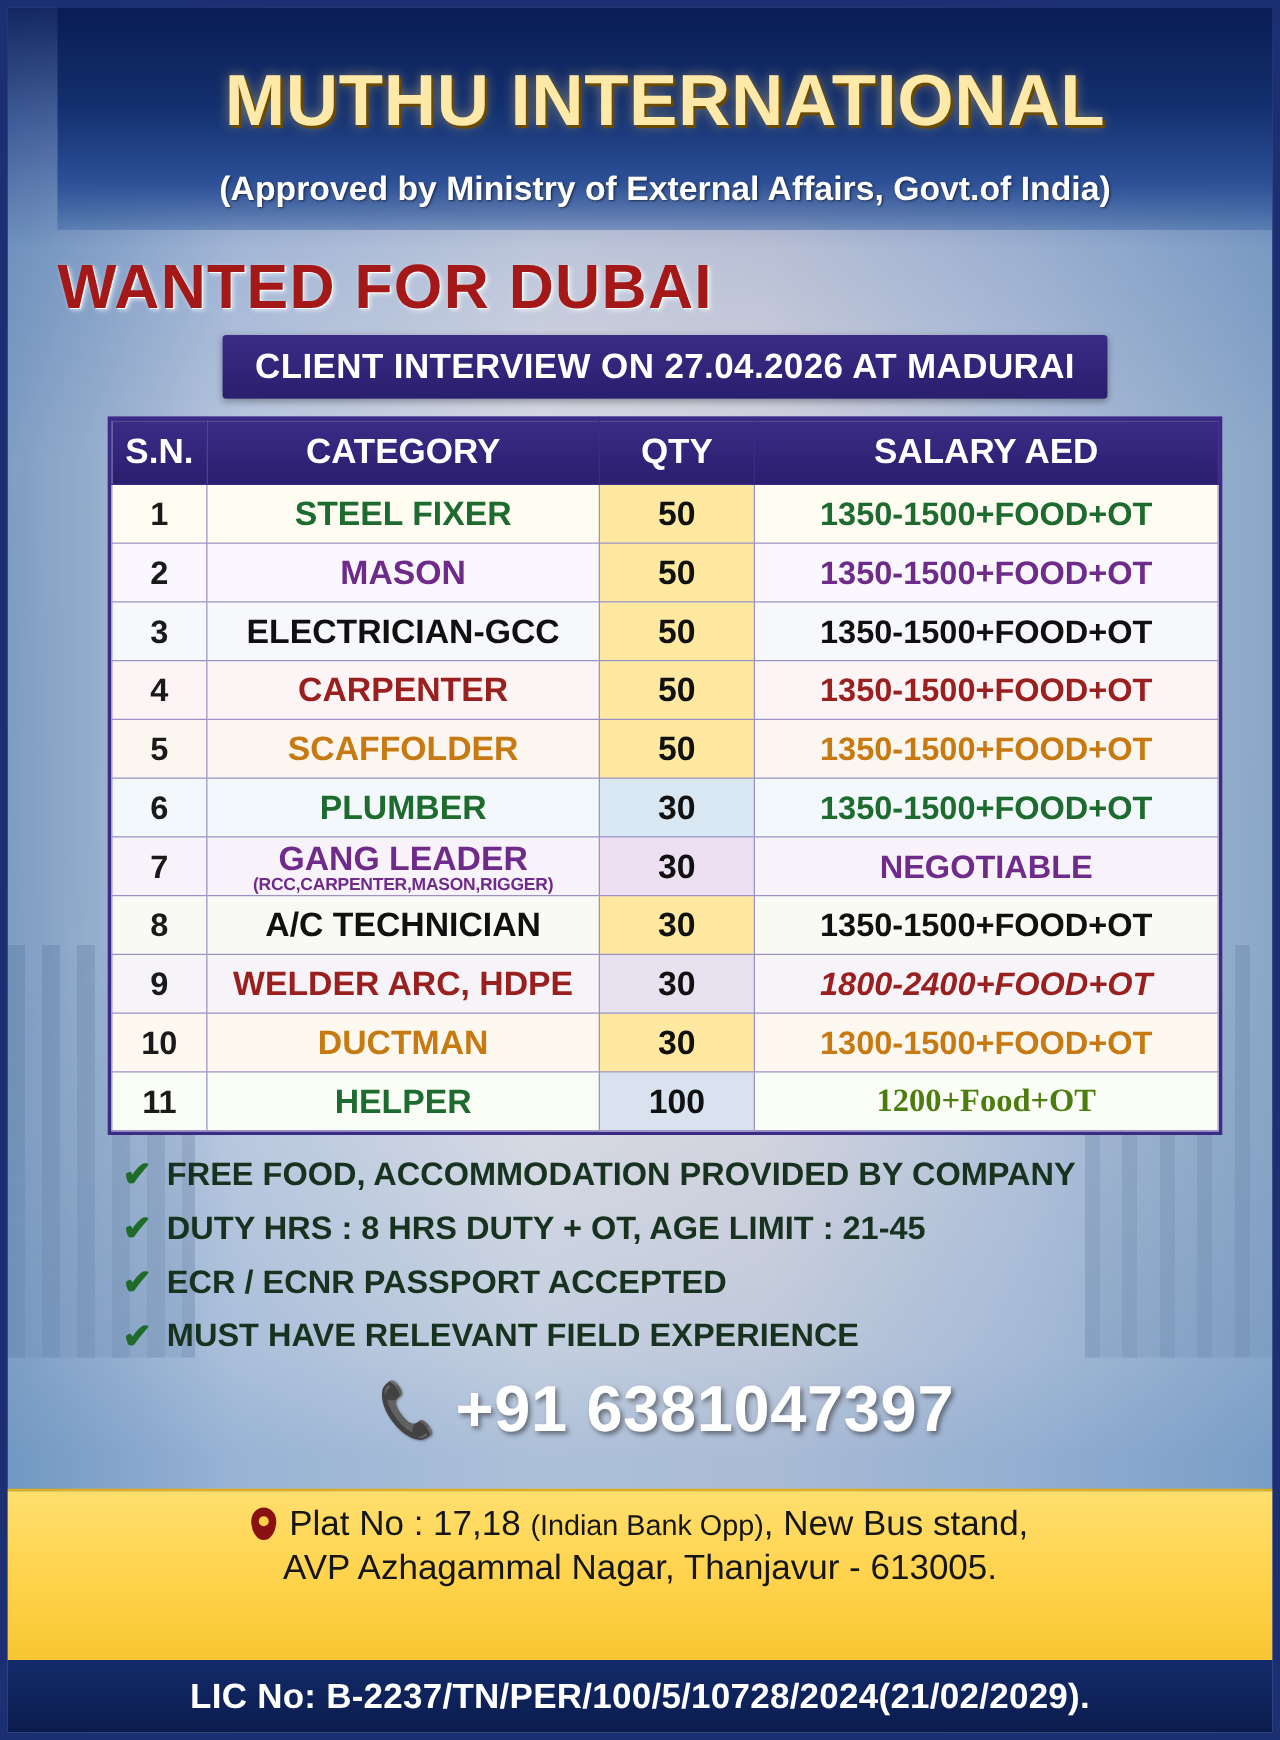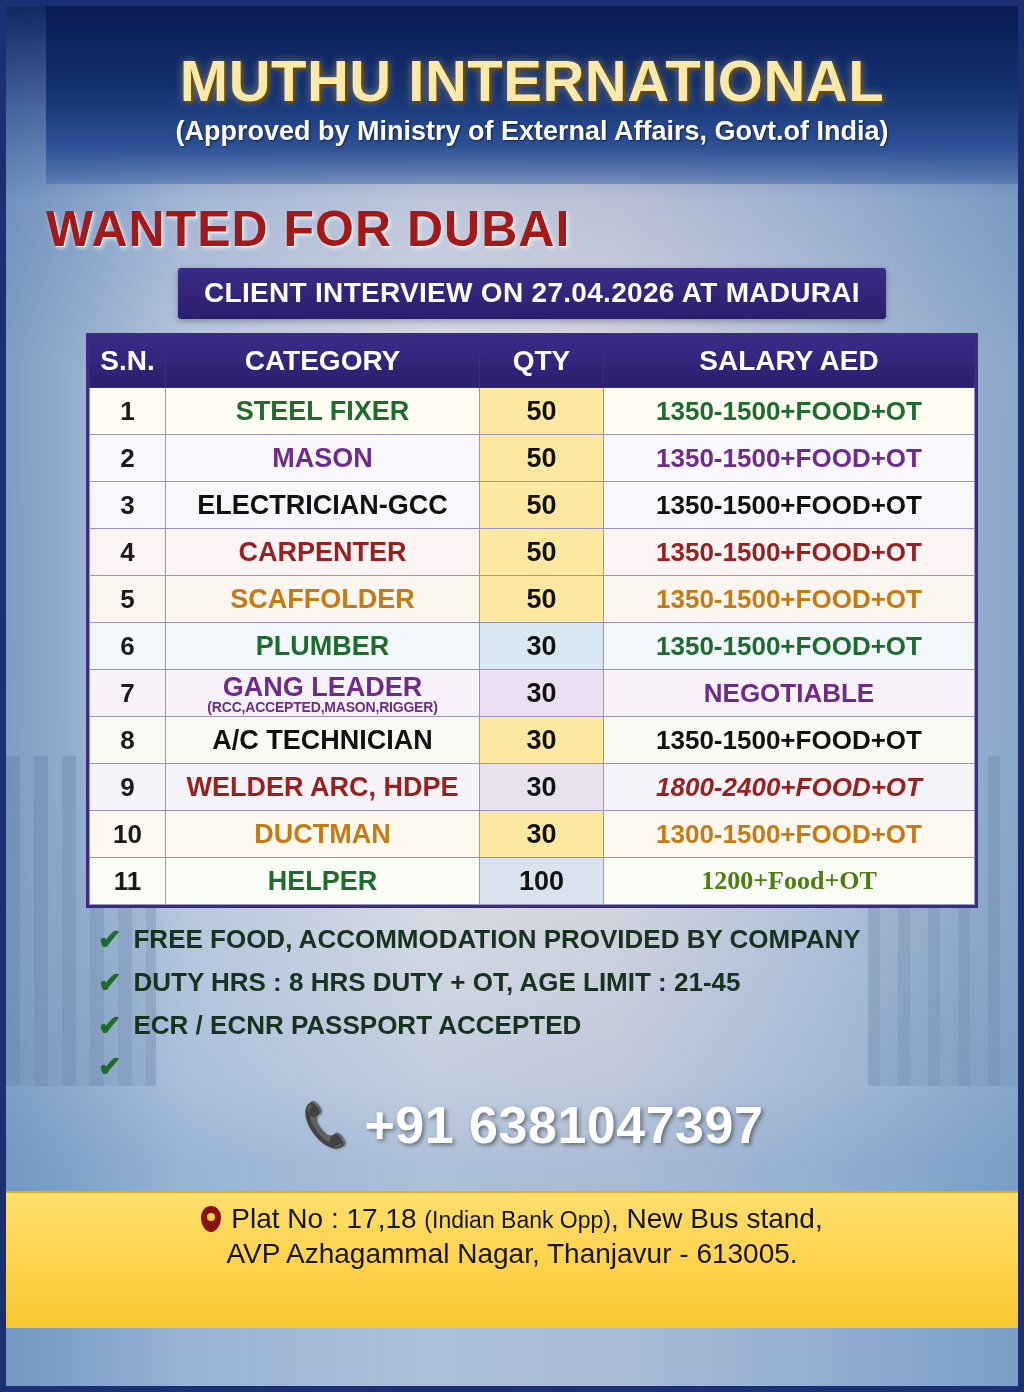--- a/index.html
+++ b/index.html
@@ -56,21 +56,21 @@
   }
   .company {
     font-size: 58px;
     font-weight: bold;
     letter-spacing: 0.5px;
     color: #ffe9a8;
     text-shadow: 2px 2px 0 #6a4a00, 0 0 10px rgba(255,220,120,0.45);
     line-height: 1;
   }
   .approved {
-    margin-top: 6px;
+    margin-top: 26px;
     font-size: 27px;
     font-weight: bold;
     color: #ffffff;
     text-shadow: 1px 1px 2px rgba(0,0,0,0.55);
   }
   .wanted {
     position: relative;
     margin-top: 16px;
     font-size: 50px;
     font-weight: bold;
@@ -324,21 +324,21 @@
             <td class="sal" style="color: rgb(200, 122, 18);">1350-1500+FOOD+OT</td>
           </tr>
           <tr style="background: rgb(242, 248, 251);">
             <td class="sn">6</td>
             <td class="cat" style="color: rgb(29, 107, 47);"><span>PLUMBER</span></td>
             <td class="qty" style="background: rgb(216, 231, 242);">30</td>
             <td class="sal" style="color: rgb(29, 107, 47);">1350-1500+FOOD+OT</td>
           </tr>
           <tr style="background: rgb(248, 242, 250);">
             <td class="sn">7</td>
-            <td class="cat" style="color: rgb(110, 43, 138);"><span>GANG LEADER</span><span class="sub">(RCC,ACCEPTED,MASON,RIGGER)</span></td>
+            <td class="cat" style="color: rgb(110, 43, 138);"><span>GANG LEADER</span><span class="sub">(RCC,CARPENTER,MASON,RIGGER)</span></td>
             <td class="qty" style="background: rgb(236, 224, 242);">30</td>
             <td class="sal" style="color: rgb(110, 43, 138);">NEGOTIABLE</td>
           </tr>
           <tr style="background: rgb(250, 250, 245);">
             <td class="sn">8</td>
             <td class="cat" style="color: rgb(16, 16, 16);"><span>A/C TECHNICIAN</span></td>
             <td class="qty" style="background: rgb(255, 233, 160);">30</td>
             <td class="sal" style="color: rgb(16, 16, 16);">1350-1500+FOOD+OT</td>
           </tr>
           <tr style="background: rgb(247, 244, 249);">
@@ -371,30 +371,32 @@
       <div class="bullet">
         <span class="tick">✔</span>
         <span class="bullet-text">DUTY HRS : 8 HRS DUTY + OT, AGE LIMIT : 21-45</span>
       </div>
       <div class="bullet">
         <span class="tick">✔</span>
         <span class="bullet-text">ECR / ECNR PASSPORT ACCEPTED</span>
       </div>
       <div class="bullet">
         <span class="tick">✔</span>
+        <span class="bullet-text">MUST HAVE RELEVANT FIELD EXPERIENCE</span>
       </div>
     </div>
 
   <div class="phone-row">
     <span class="phone-icon">📞</span>
     <span class="phone-num">+91 6381047397</span>
   </div>
 
   <div class="yellow-band">
     <div class="addr">
       <div>
         <span class="pin"></span><span>Plat No : 17,18 </span><span class="small">(Indian Bank Opp)</span><span>, New Bus stand,</span>
       </div>
       <div>AVP Azhagammal Nagar, Thanjavur - 613005.</div>
     </div>
   </div>
 
+  <div class="lic">LIC No: B-2237/TN/PER/100/5/10728/2024(21/02/2029).</div>
 </div>
 
 </body></html>

